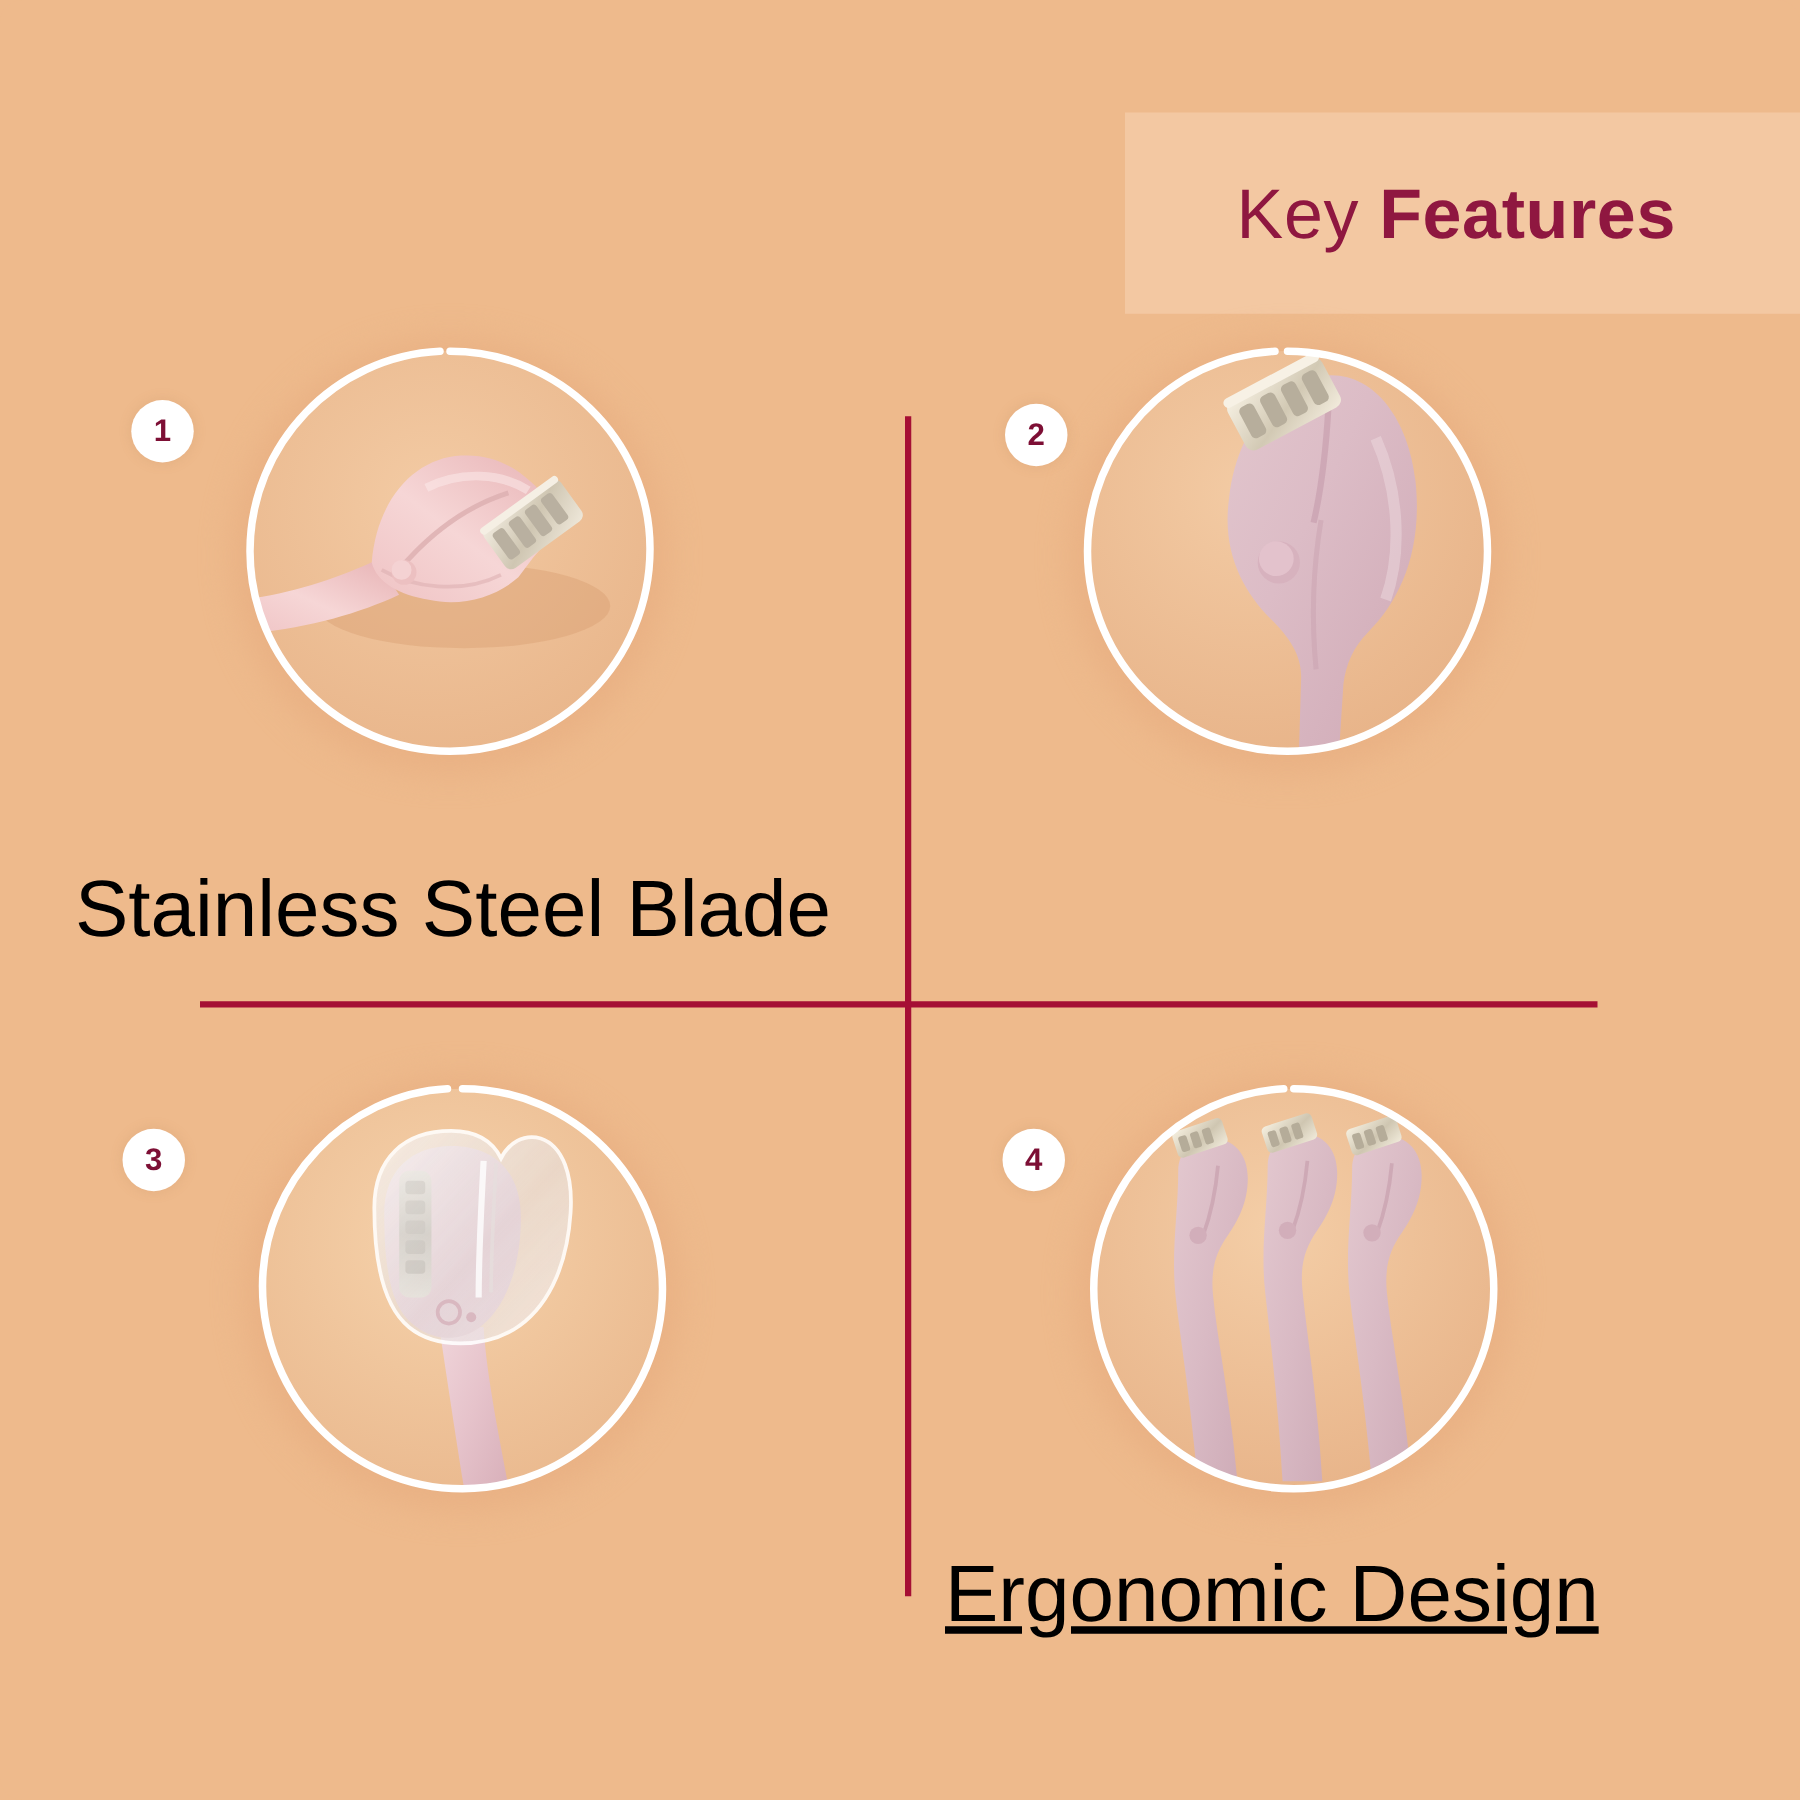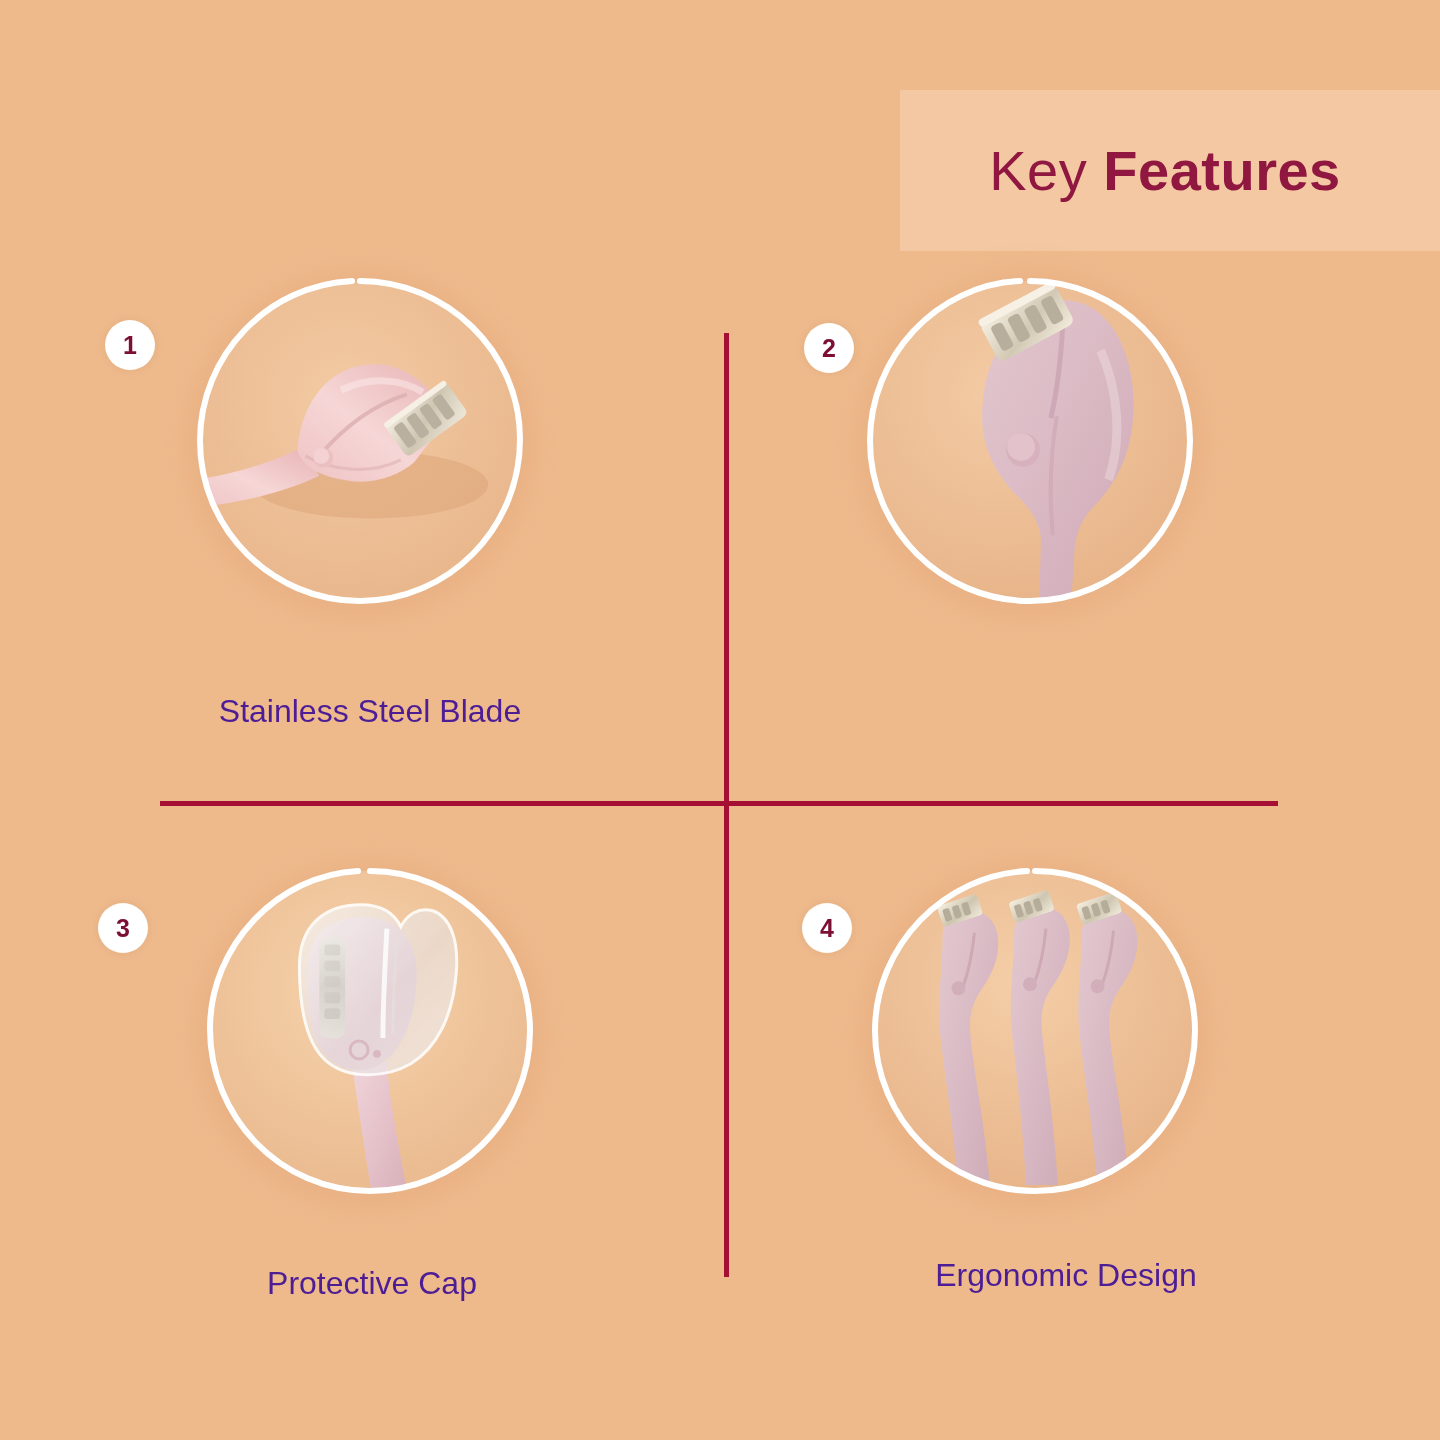--- a/index.html
+++ b/index.html
@@ -133,31 +133,31 @@
   }
   .cell-1 .num-badge { left: 45px;  top: 55px; }
   .cell-2 .num-badge { left: 44px;  top: 58px; }
   .cell-3 .num-badge { left: 38px;  top: 48px; }
   .cell-4 .num-badge { left: 42px;  top: 48px; }
 
   
   .caption {
     position: absolute;
     width: 620px;
-    text-align: center;
-    color: #4c1d95;
-    font-size: 32px;
+    text-align: left;
+    color: #000000;
+    font-size: 64px;
     font-weight: 400;
     white-space: nowrap;
     line-height: 1;
   }
   .cell-1 .caption { left: 0;  top: 430px; }
   .cell-2 .caption { left: -6px; top: 430px; }
   .cell-3 .caption { left: 2px; top: 412px; }
-  .cell-4 .caption { left: -4px; top: 404px; }
+  .cell-4 .caption { left: -4px; top: 388px; text-decoration: underline; }
 </style>
 </head>
 <body>
 
 <div id="stage">
 
   <div class="header-band">
     <div class="header-title"><span class="light">Key</span><span class="light">&nbsp;</span><span class="bold">Features</span></div>
   </div>
 
@@ -346,21 +346,20 @@
       <div class="photo-ring">
         <svg viewBox="0 0 332 332" xmlns="http://www.w3.org/2000/svg" aria-hidden="true">
           <path d="M166 6 C 254 6, 326 78, 326 166 C 326 256, 252 326, 166 326
                    C 76 326, 6 252, 6 164 C 6 80, 74 10, 154 6" fill="none" stroke="#ffffff" stroke-width="6" stroke-linecap="round"></path>
         </svg>
       </div>
     </div>
     <div class="num-badge">
       <span>3</span>
     </div>
-    <div class="caption">Protective Cap</div>
   </div>
 
   <div class="cell cell-4">
     <div class="photo-wrap">
       <div class="photo-halo"></div>
       <div class="photo-disc">
         <svg class="photo-svg" viewBox="0 0 320 320" xmlns="http://www.w3.org/2000/svg" aria-hidden="true">
           <defs>
             <linearGradient id="g4body" x1="0" y1="0" x2="1" y2="1">
               <stop offset="0%" stop-color="#e3c8cf"></stop>

